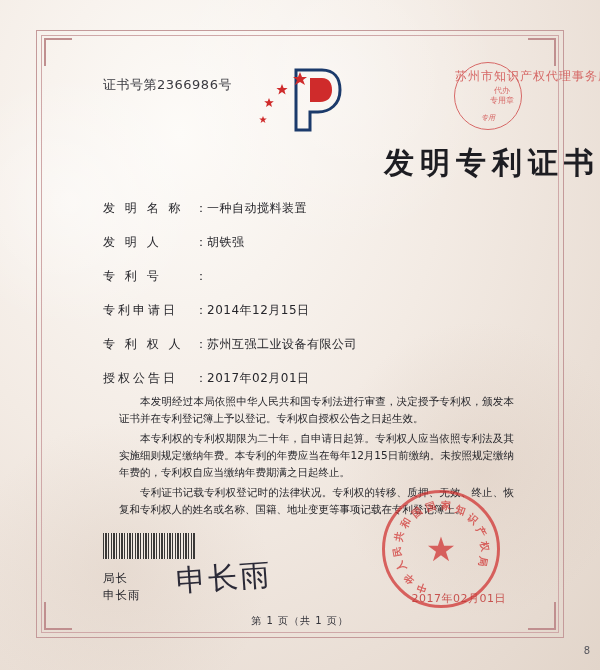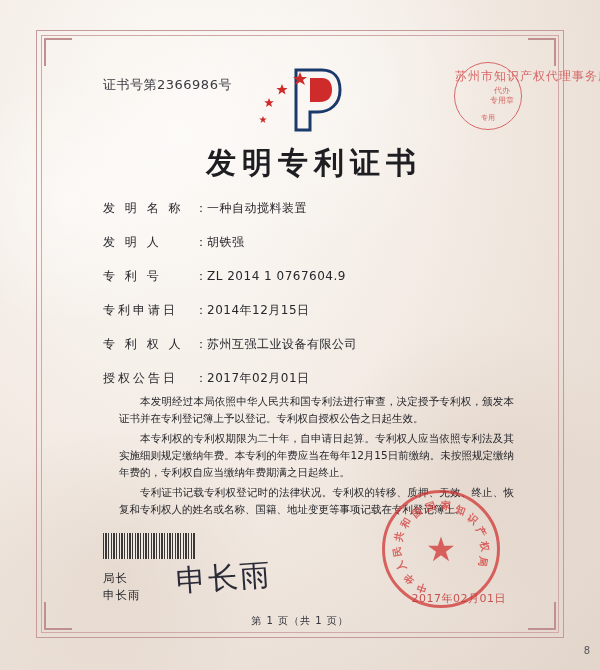--- a/index.html
+++ b/index.html
@@ -97,35 +97,36 @@
     position: absolute;
     left: 0; right: 0; top: 23px;
     font-size: 8px;
     line-height: 10px;
     margin-left: 28px;
   }
   .top-seal .bot {
     position: absolute;
     left: 0; right: 0; bottom: 6px;
     font-size: 7px;
+    font-style: italic;
   }
   
   .logo {
     position: absolute;
     left: 50%;
     transform: translateX(-50%);
     top: 64px;
     width: 96px;
     height: 72px;
   }
   .title {
     position: absolute;
     left: 0; right: 0;
     top: 143px;
-    text-align: center;
+    text-align: right;
     font-size: 30px;
     letter-spacing: 6px;
     color: #1d1d22;
     font-family: "DejaVu Serif", serif;
     font-weight: bold;
     padding-left: 28px;
   }
   .fields {
     position: absolute;
     left: 103px;
@@ -302,21 +303,20 @@
       <div class="field-value">一种自动搅料装置</div>
     </div>
     <div class="field-row">
       <div class="field-label">发 明 人</div>
       <div class="field-colon">：</div>
       <div class="field-value">胡铁强</div>
     </div>
     <div class="field-row">
       <div class="field-label">专 利 号</div>
       <div class="field-colon">：</div>
-      <div class="field-value">ZL 2014 1 0767604.9</div>
     </div>
     <div class="field-row">
       <div class="field-label">专利申请日</div>
       <div class="field-colon">：</div>
       <div class="field-value">2014年12月15日</div>
     </div>
     <div class="field-row">
       <div class="field-label">专 利 权 人</div>
       <div class="field-colon">：</div>
       <div class="field-value">苏州互强工业设备有限公司</div>

